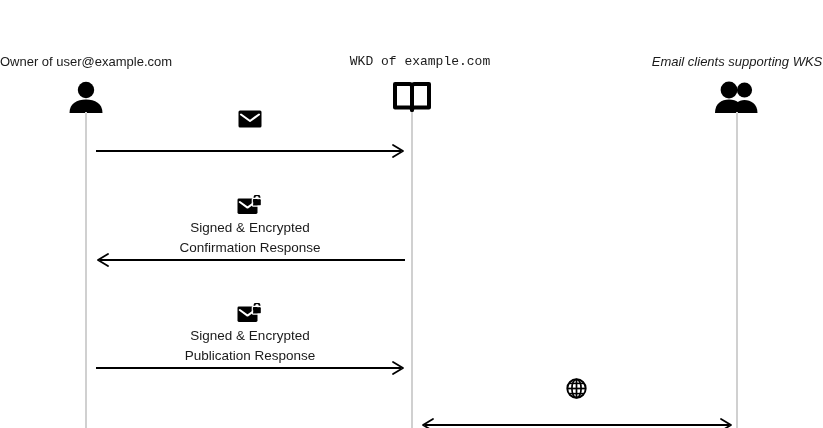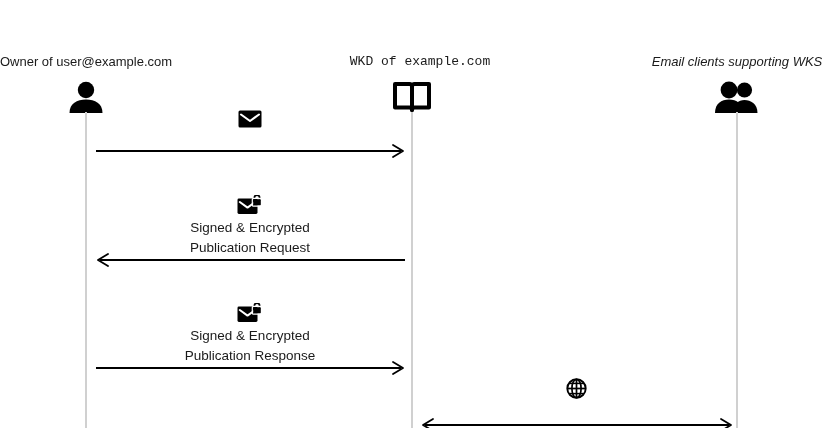--- a/index.html
+++ b/index.html
@@ -139,21 +139,21 @@
       <rect x="0.5" y="3.5" width="20" height="15.5" rx="1.4" fill="#000000"></rect>
       <path d="M2.8 7 L10.5 12.6 L18.2 7" fill="none" stroke="#ffffff" stroke-width="2" stroke-linecap="round" stroke-linejoin="round"></path>
       <path d="M17.4 4.4 V2.8 A2.6 2.6 0 0 1 22.6 2.8 V4.4" fill="none" stroke="#000000" stroke-width="1.7"></path>
       <rect x="16.2" y="4.2" width="7.6" height="6.2" rx="1" fill="#000000"></rect>
       <rect x="15.3" y="3.4" width="9.4" height="7.8" rx="1.3" fill="none" stroke="#ffffff" stroke-width="1.2"></rect>
     </svg>
   </div>
 
   <div class="msg-label" style="left:250px; top:174px;">
     <div>Signed &amp; Encrypted</div>
-    <div>Publication Request</div>
+    <div>Confirmation Response</div>
   </div>
 
   <div class="msg-arrow" style="left:96px; top:216px; width:309px;">
     <svg width="309" height="14" viewBox="0 0 309 14" aria-hidden="true">
       <line x1="4" y1="7" x2="309" y2="7" stroke="#000000" stroke-width="1.8"></line>
       <polyline points="12,1 2,7 12,13" fill="none" stroke="#000000" stroke-width="1.8" stroke-linecap="round" stroke-linejoin="round"></polyline>
     </svg>
   </div>
 
   <div class="msg-icon" style="left:250px; top:258px;">

